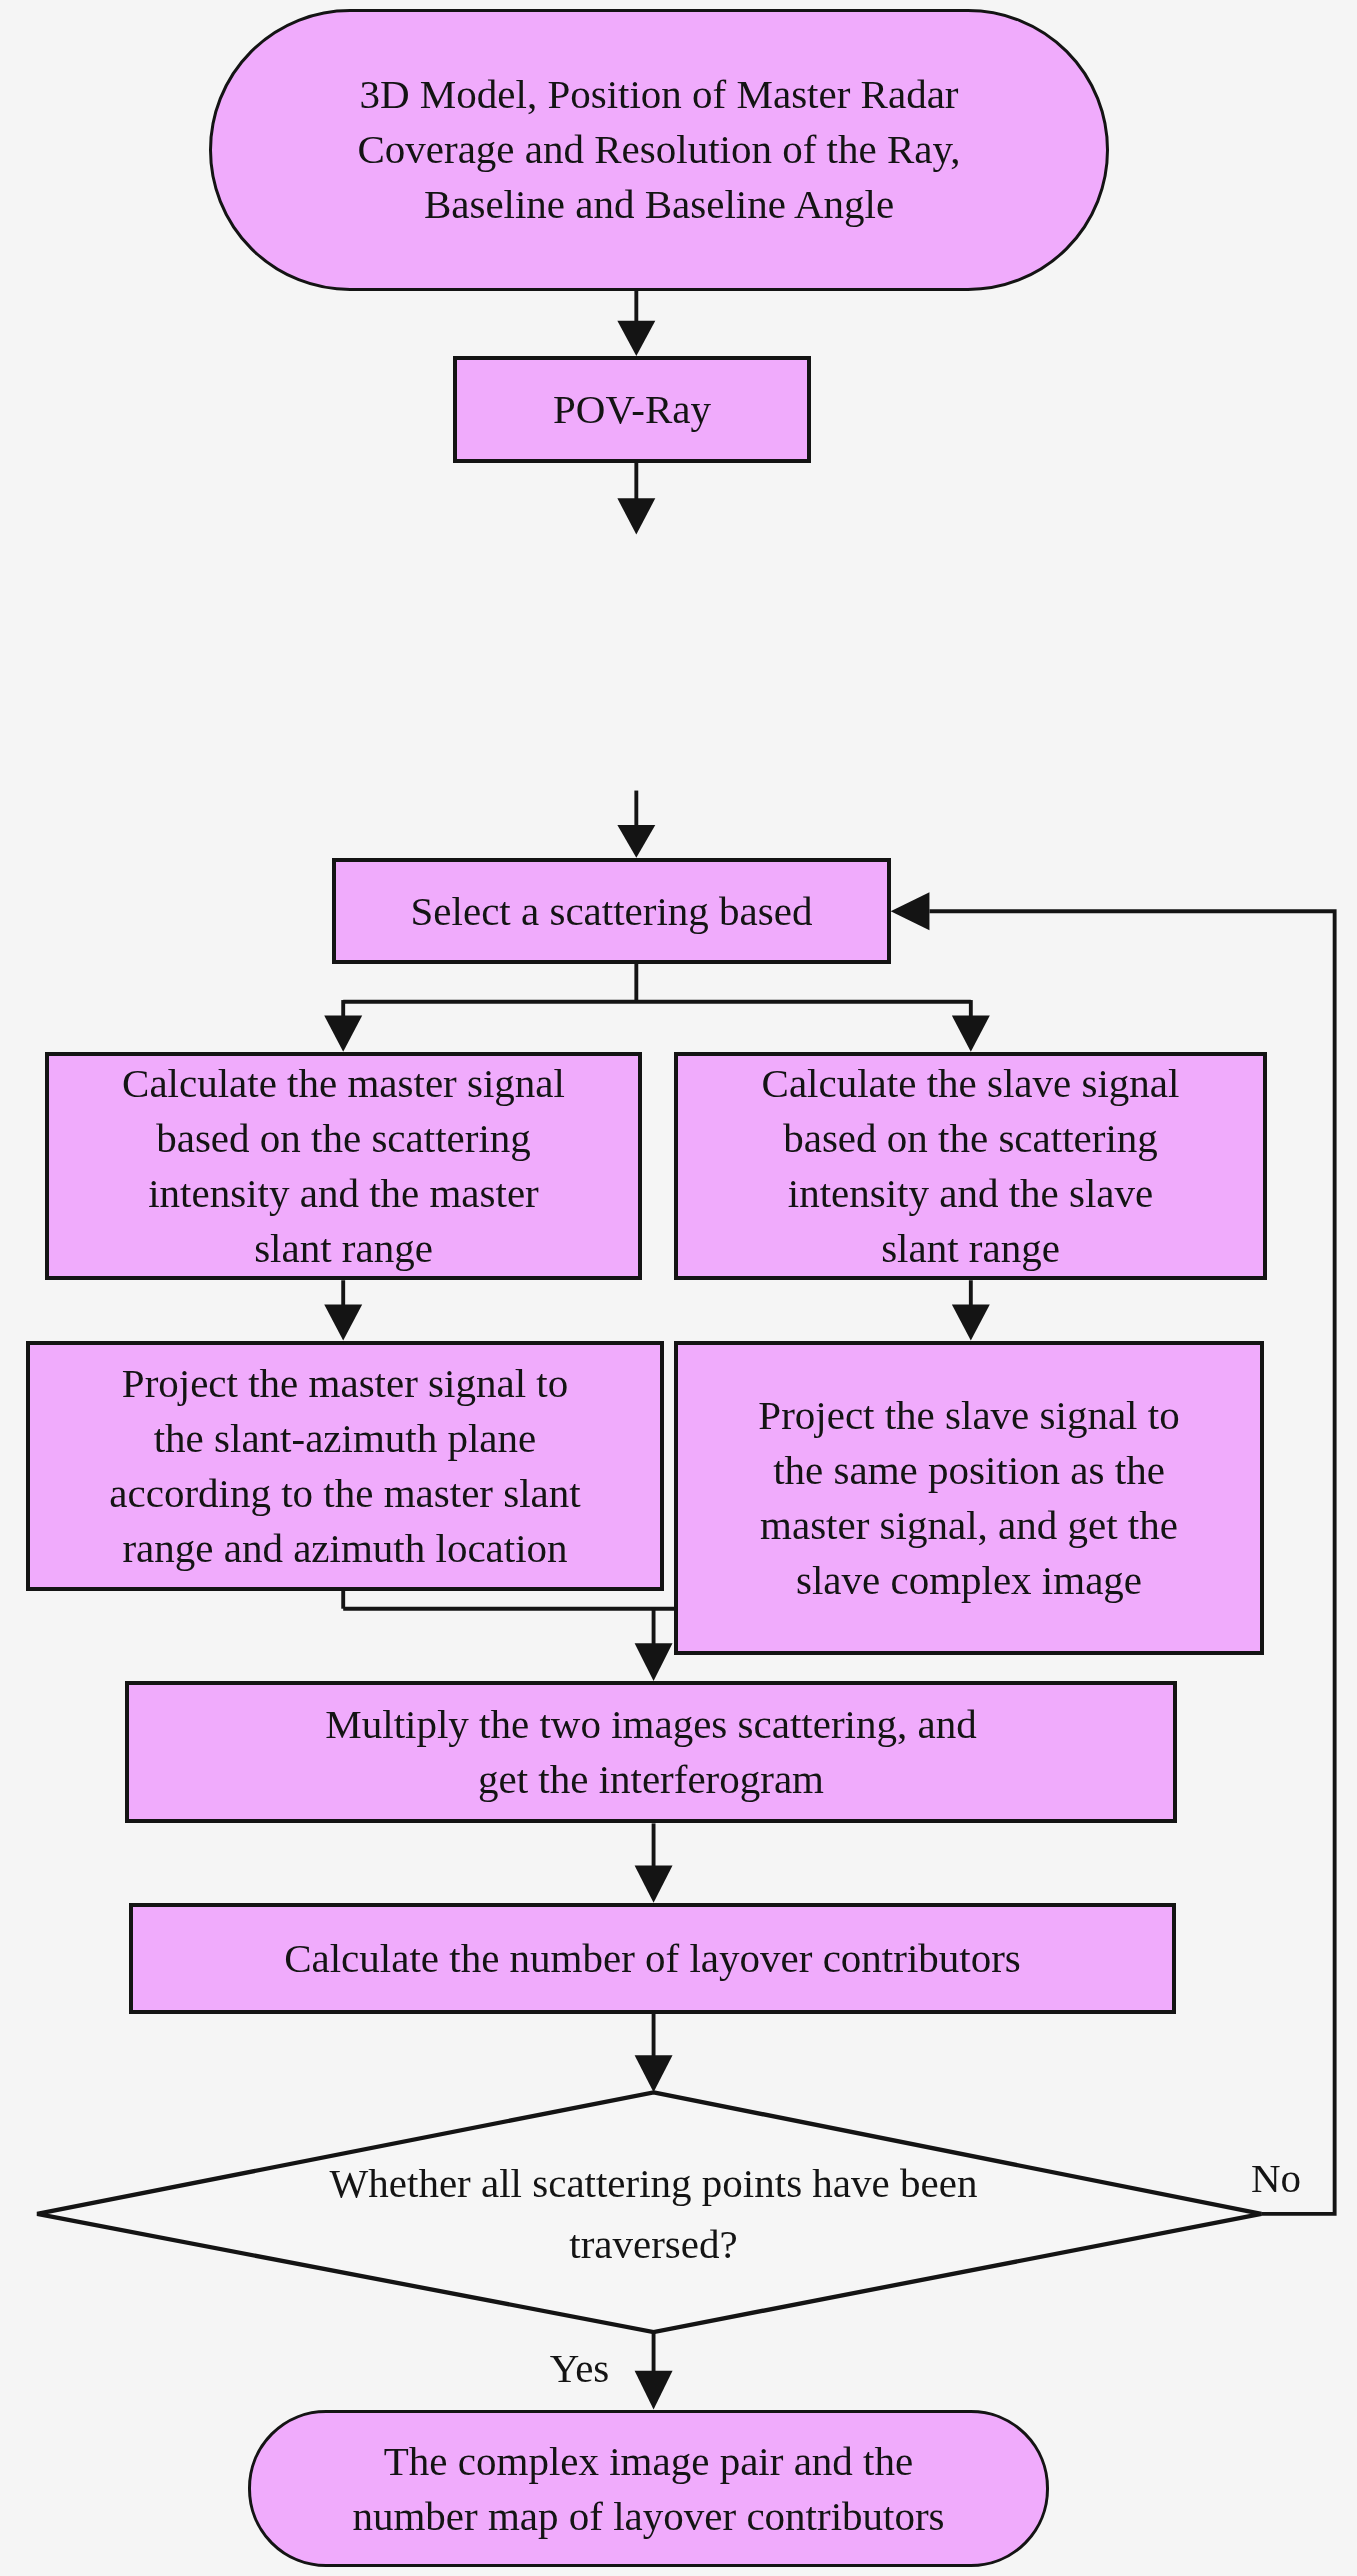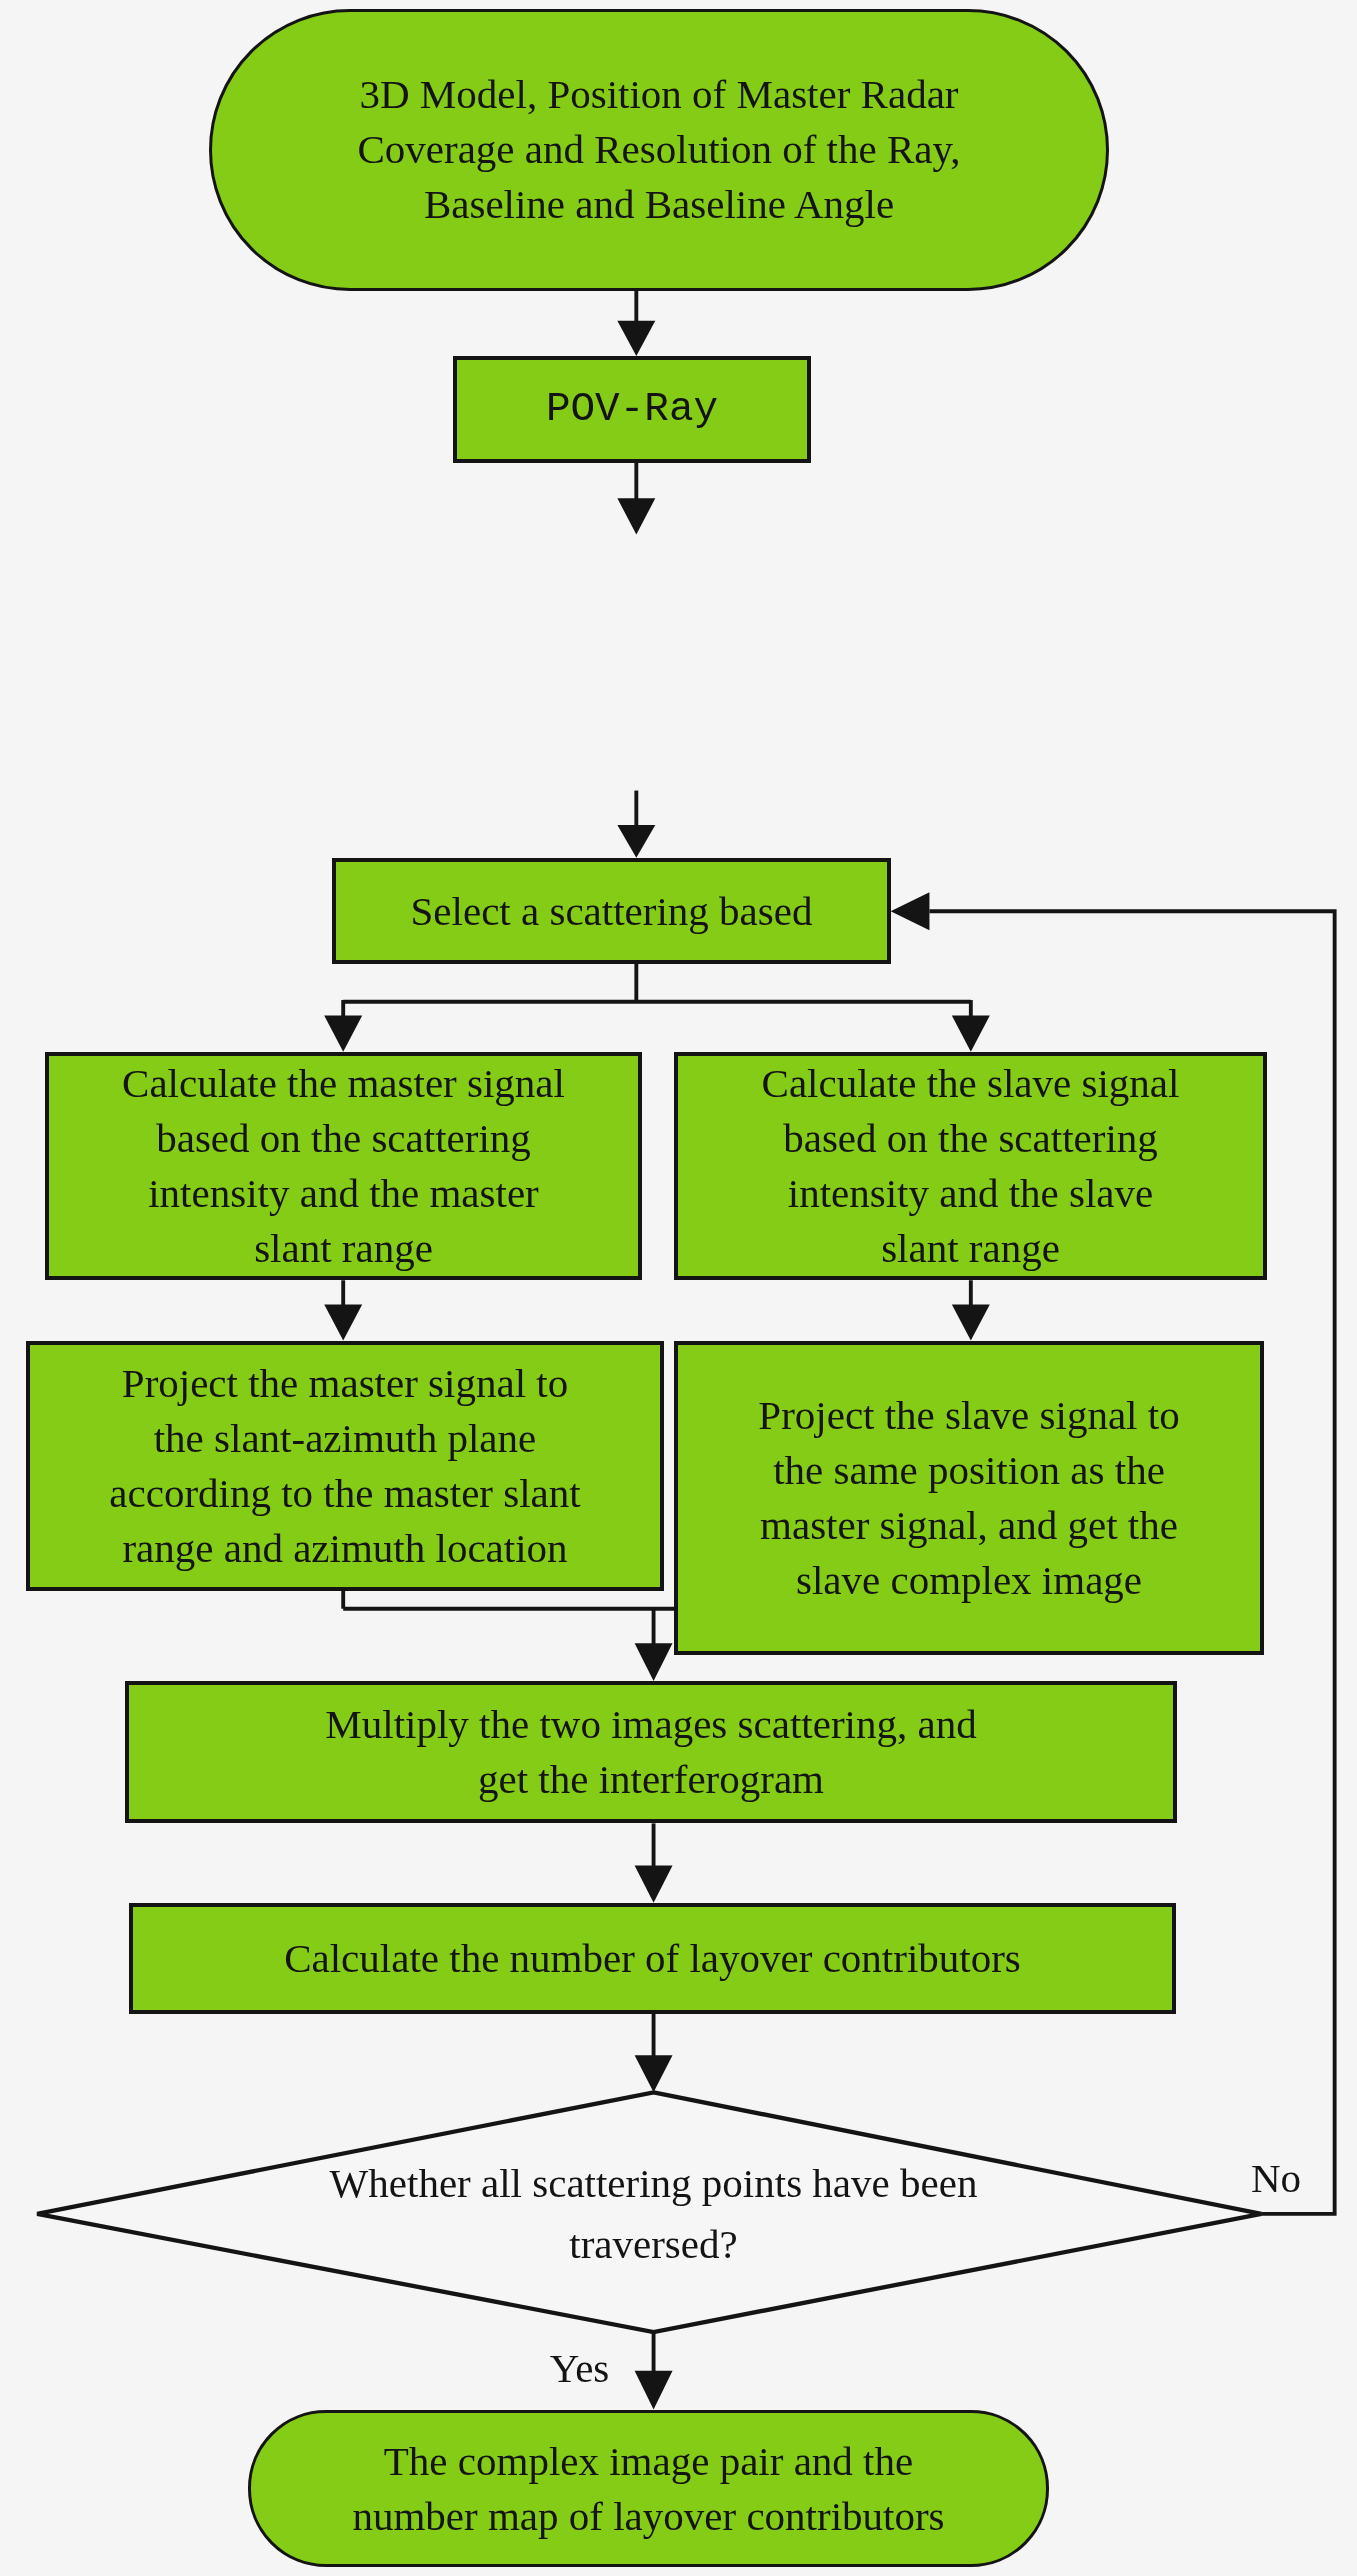--- a/index.html
+++ b/index.html
@@ -19,21 +19,21 @@
   }
   .node {
     position: absolute;
     display: flex;
     align-items: center;
     justify-content: center;
     text-align: center;
     font-size: 41px;
     line-height: 55px;
     white-space: pre-line;
-    background: #84cc16;
+    background: #f0abfc;
     box-sizing: border-box;
   }
   .process  { border: 4.3px solid #141414; }
   .terminator { border: 3.4px solid #141414; }
   .plain {
     background: transparent;
     position: absolute;
     display: flex;
     align-items: center;
     justify-content: center;
@@ -91,21 +91,21 @@
     <line class="wire" x1="758" y1="2705" x2="758" y2="2754"></line>
     <polygon class="head" points="736,2750 780,2750 758,2795"></polygon>
 
     <polygon class="shape" points="758,2427 1463,2568 758,2705 43,2568"></polygon>
   </svg>
 
   <div class="node terminator" style="left:209px; top:8.6px; width:900px; height:282px; border-radius:141px;">3D Model, Position of  Master Radar
 Coverage and Resolution of the Ray,
 Baseline and Baseline Angle</div>
 
-  <div class="node process" style="left:453px; top:356px; width:358px; height:107px;font-family:Liberation Mono, monospace;">POV-Ray</div>
+  <div class="node process" style="left:453px; top:356px; width:358px; height:107px;">POV-Ray</div>
 
 
   <div class="node process" style="left:332px; top:858px; width:559px; height:106px;">Select a scattering based</div>
 
   <div class="node process" style="left:45px; top:1052px; width:597px; height:228px;">Calculate the master signal
 based on the scattering
 intensity and the master
 slant range</div>
 
   <div class="node process" style="left:674px; top:1052px; width:593px; height:228px;">Calculate the slave signal

